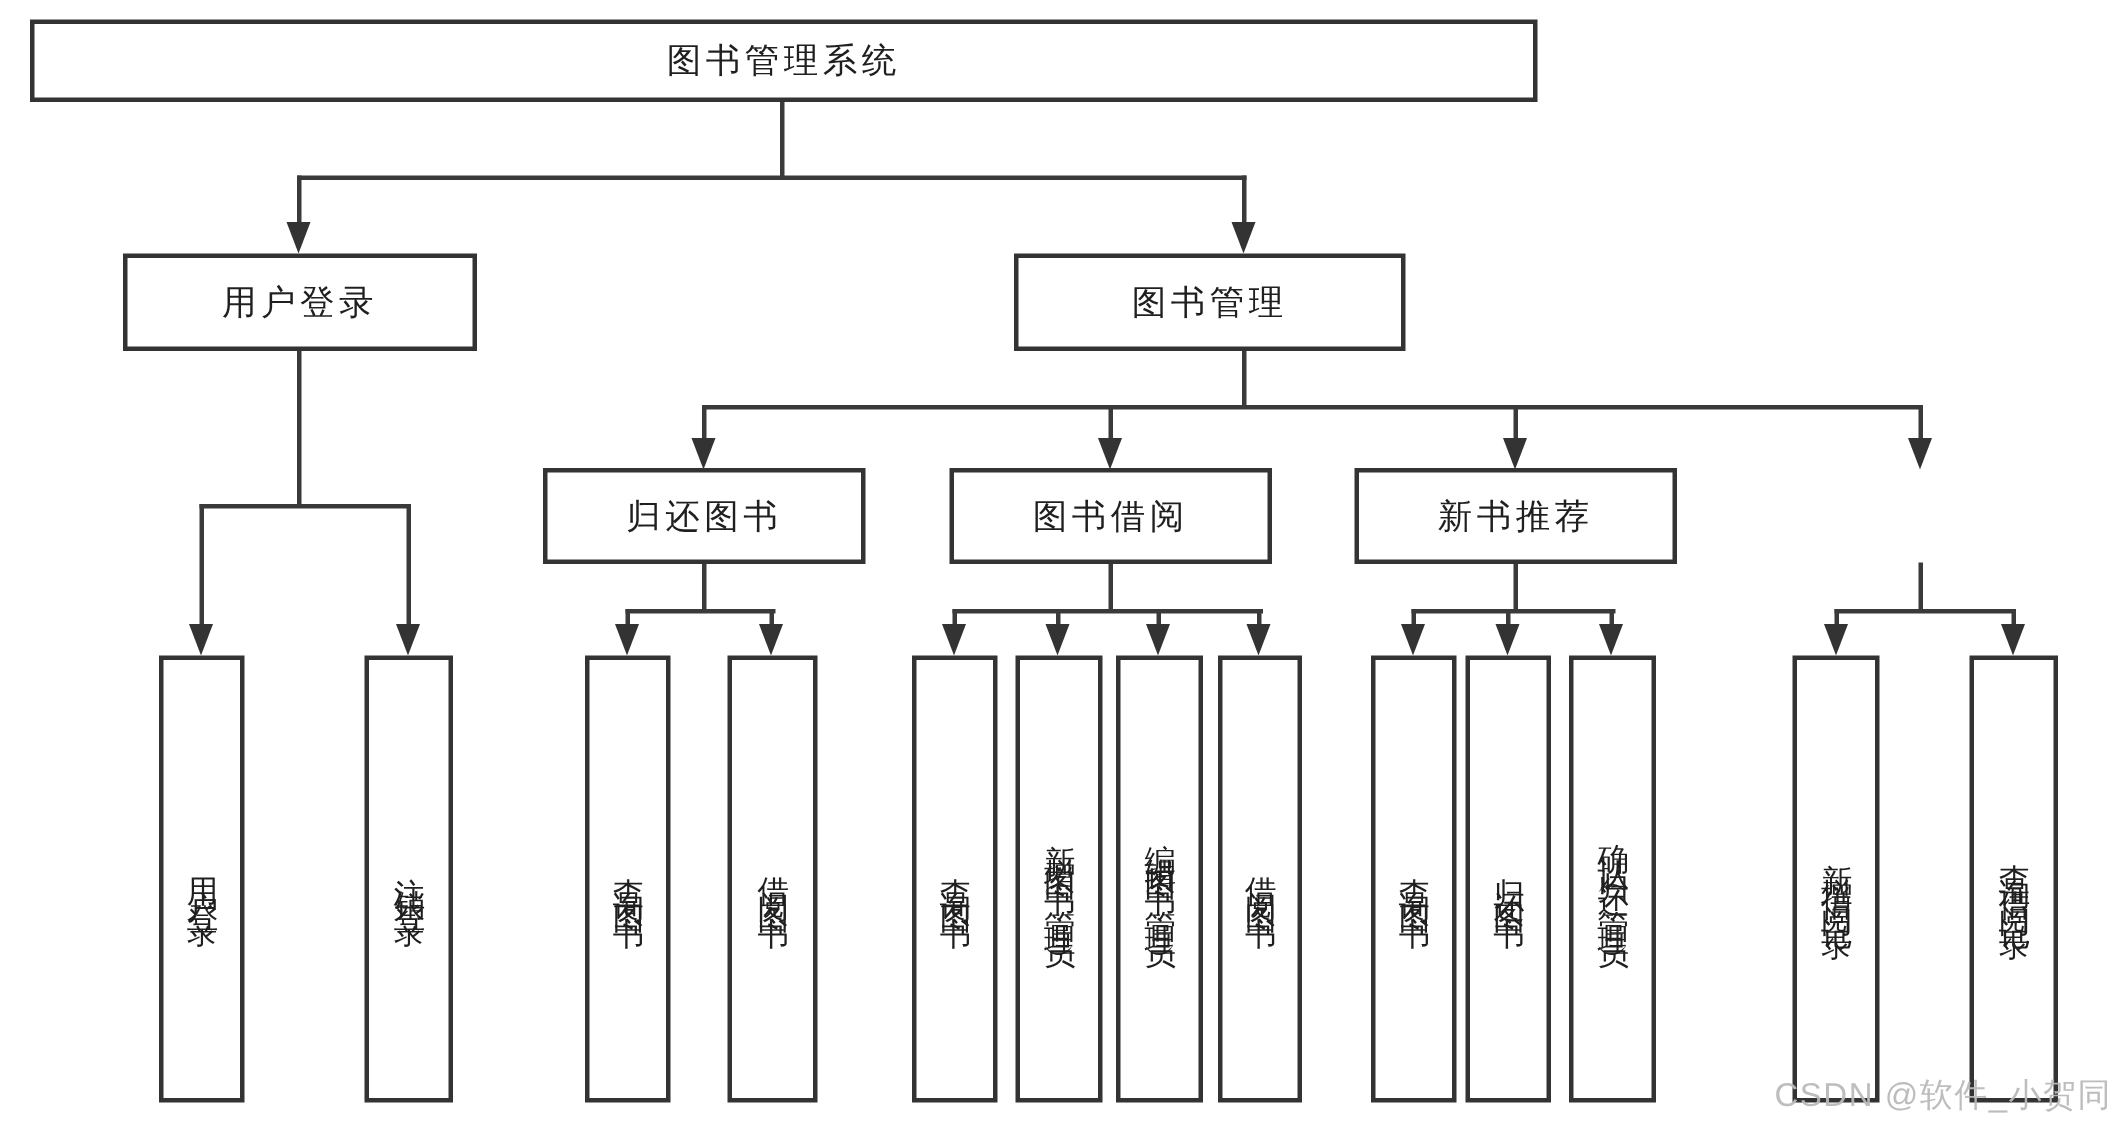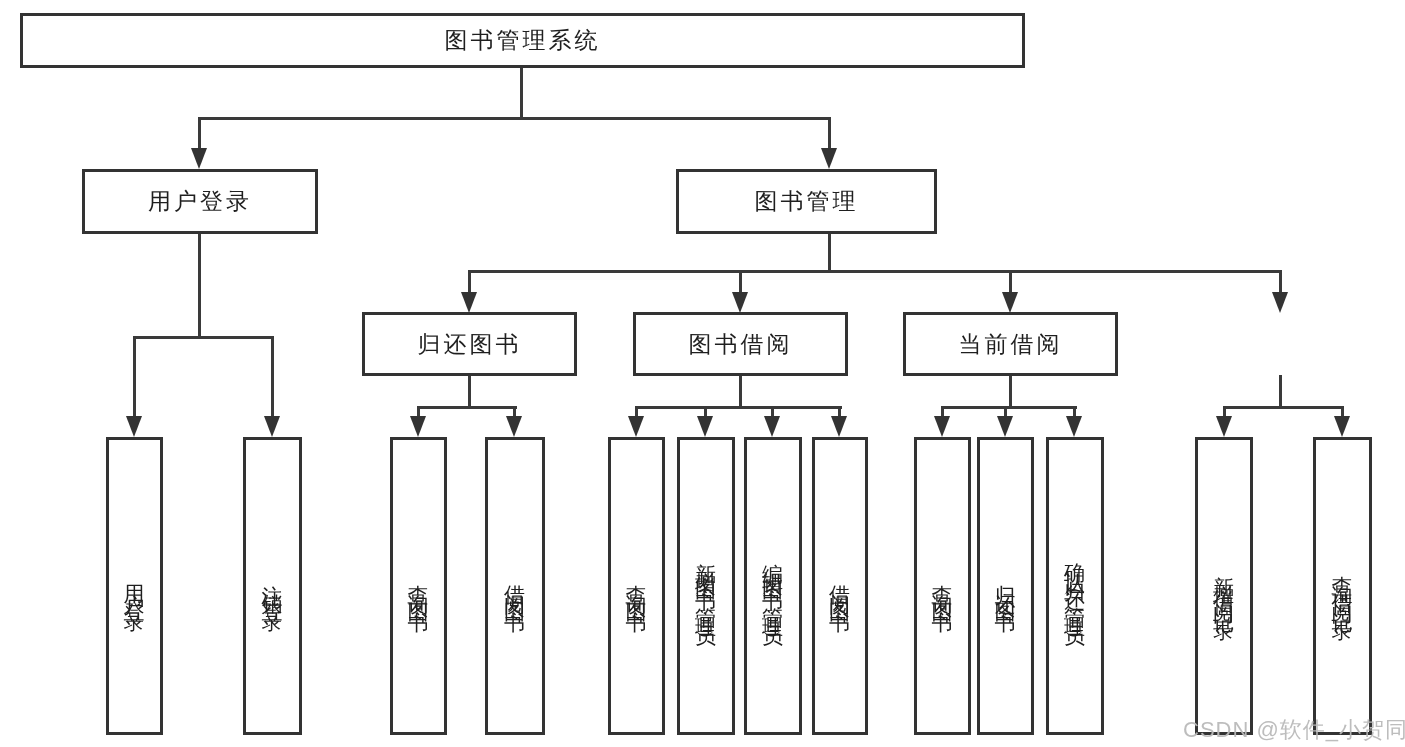--- a/index.html
+++ b/index.html
@@ -102,21 +102,21 @@
   <div class="v" style="left:1341px;top:406px;height:14px;"></div>
   <div class="tri" style="left:1334px;top:416px;"></div>
 
   <div class="box" style="left:20px;top:13px;width:1005px;height:55px;">图书管理系统</div>
 
   <div class="box" style="left:82px;top:169px;width:236px;height:65px;">用户登录</div>
   <div class="box" style="left:676px;top:169px;width:261px;height:65px;font-family:Liberation Serif, serif;">图书管理</div>
 
   <div class="box" style="left:362px;top:312px;width:215px;height:64px;">归还图书</div>
   <div class="box" style="left:633px;top:312px;width:215px;height:64px;">图书借阅</div>
-  <div class="box" style="left:903px;top:312px;width:215px;height:64px;">当前借阅</div>
+  <div class="box" style="left:903px;top:312px;width:215px;height:64px;">新书推荐</div>
 
   <div class="leaf" style="left:106px;width:57px;">
     <span class="vtext">用户登录</span>
   </div>
   <div class="leaf" style="left:243px;width:59px;">
     <span class="vtext">注销登录</span>
   </div>
 
   <div class="leaf" style="left:390px;width:57px;">
     <span class="vtext">查询图书</span>

